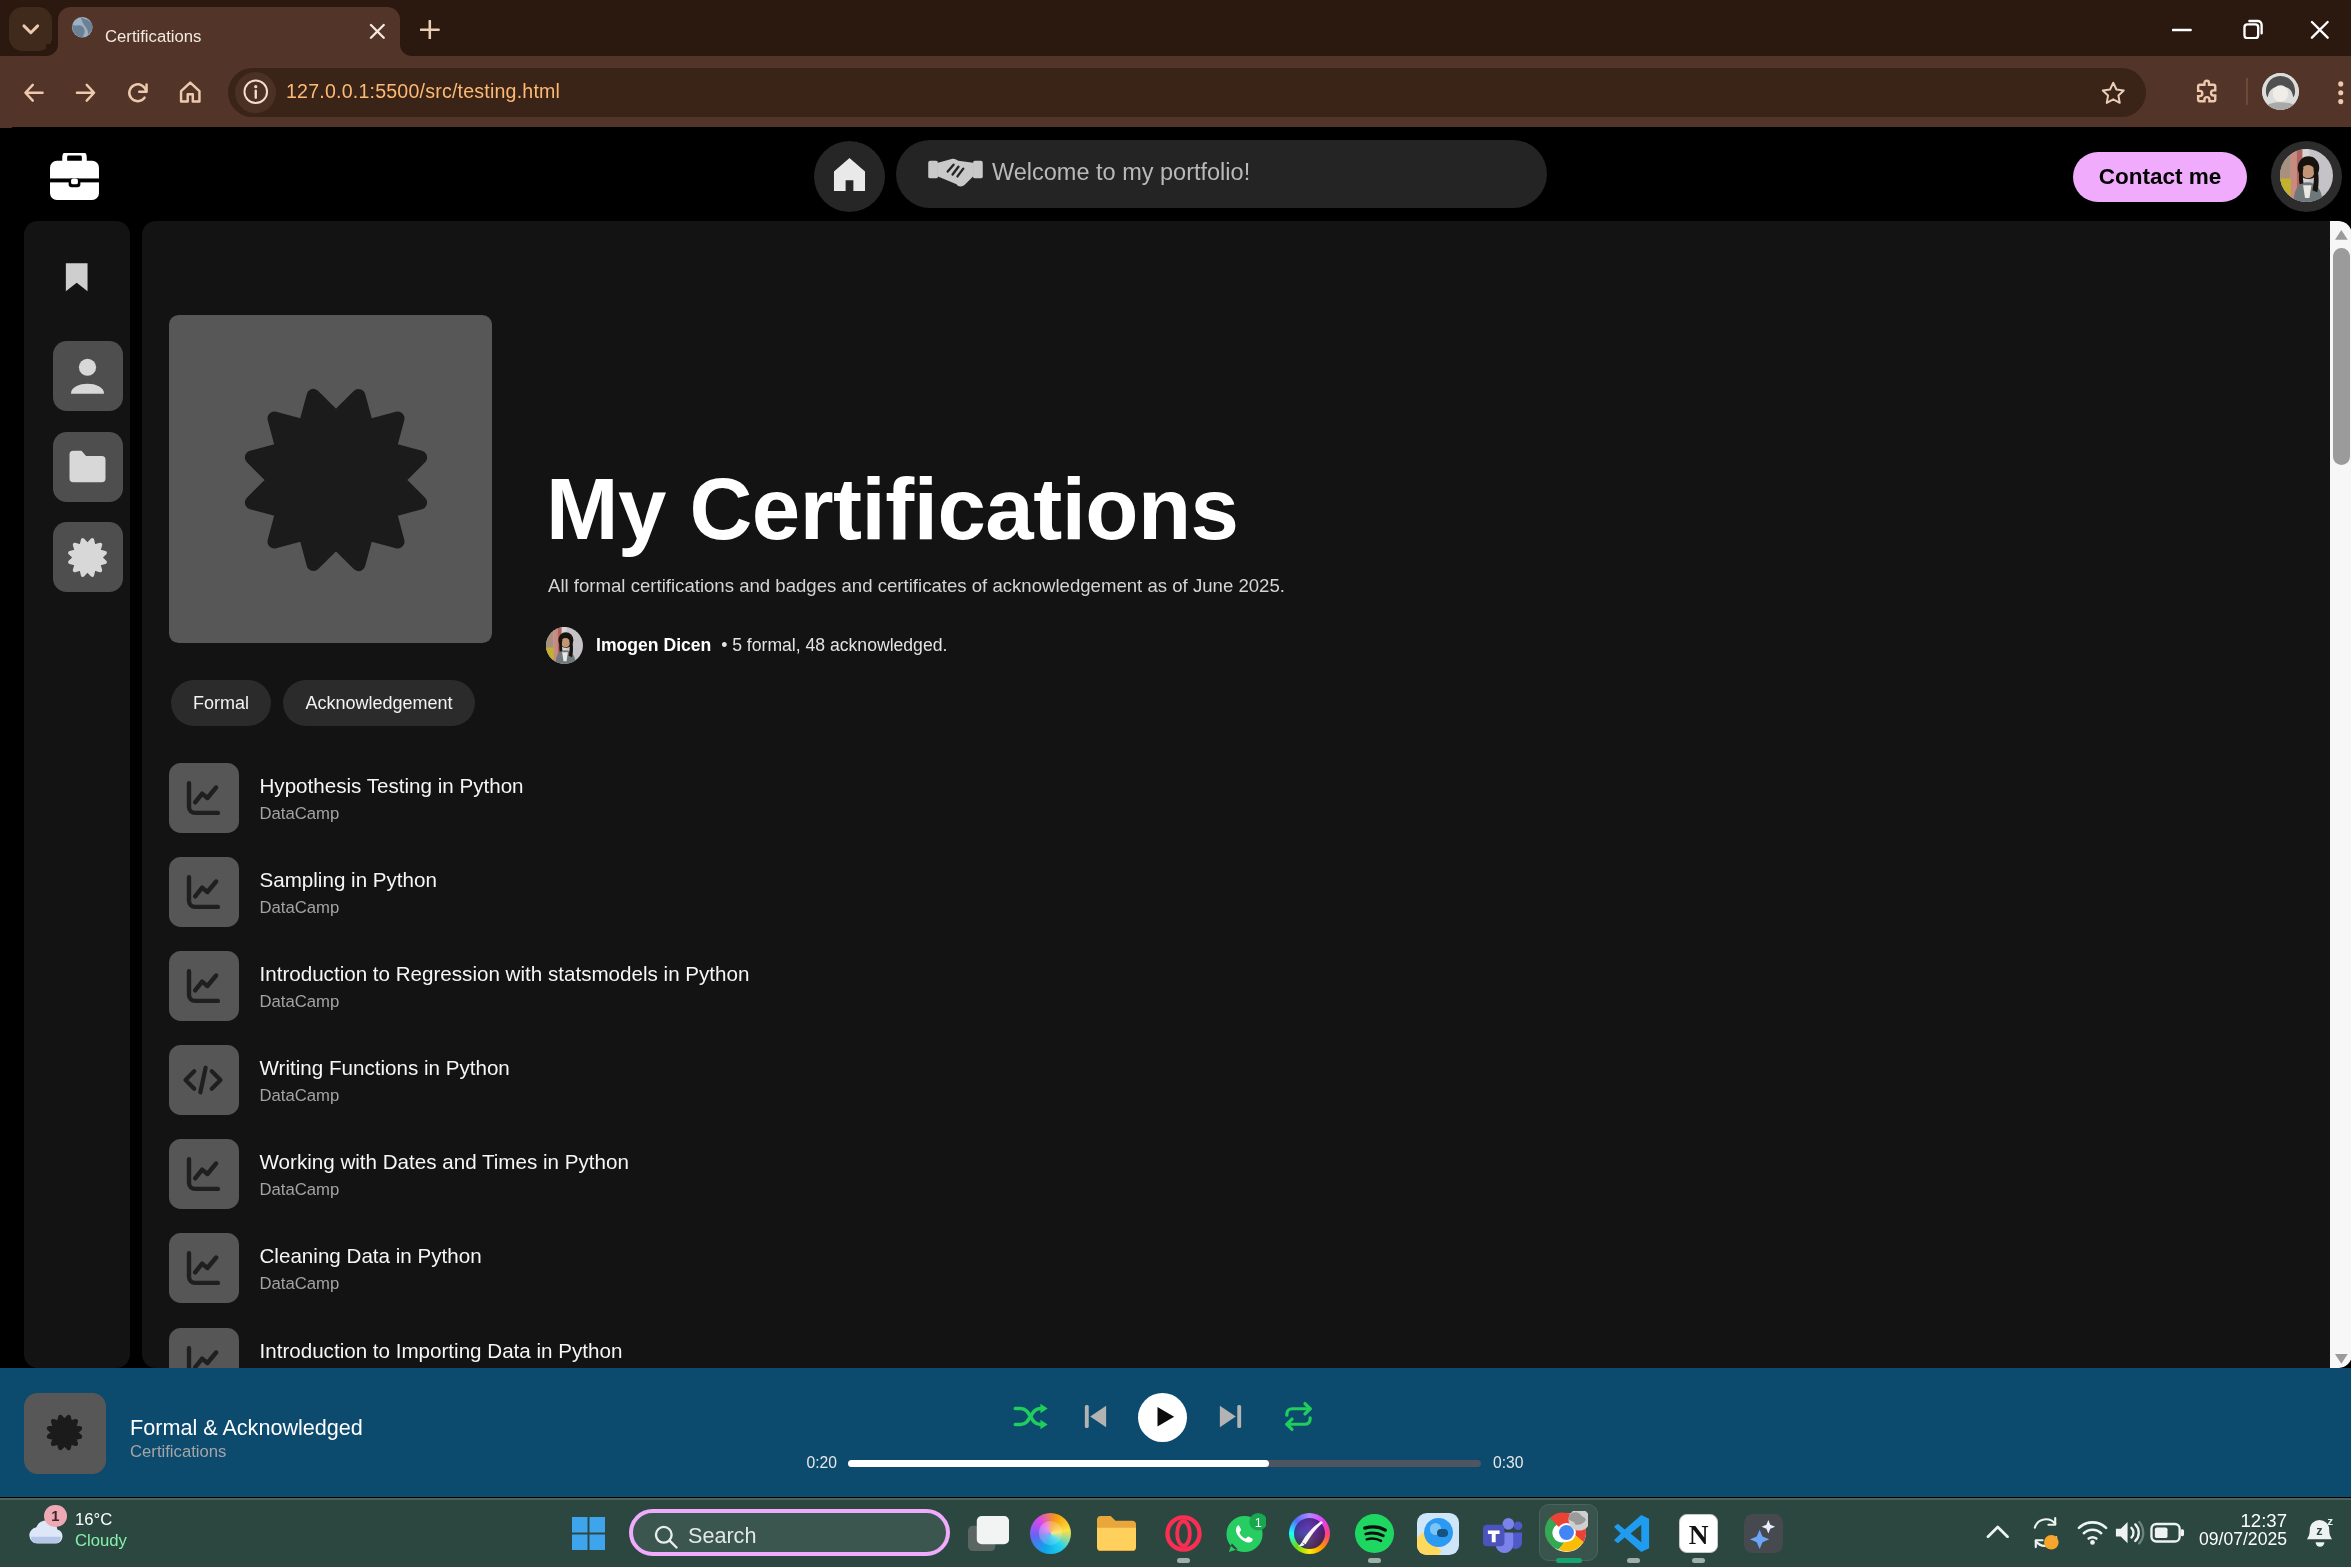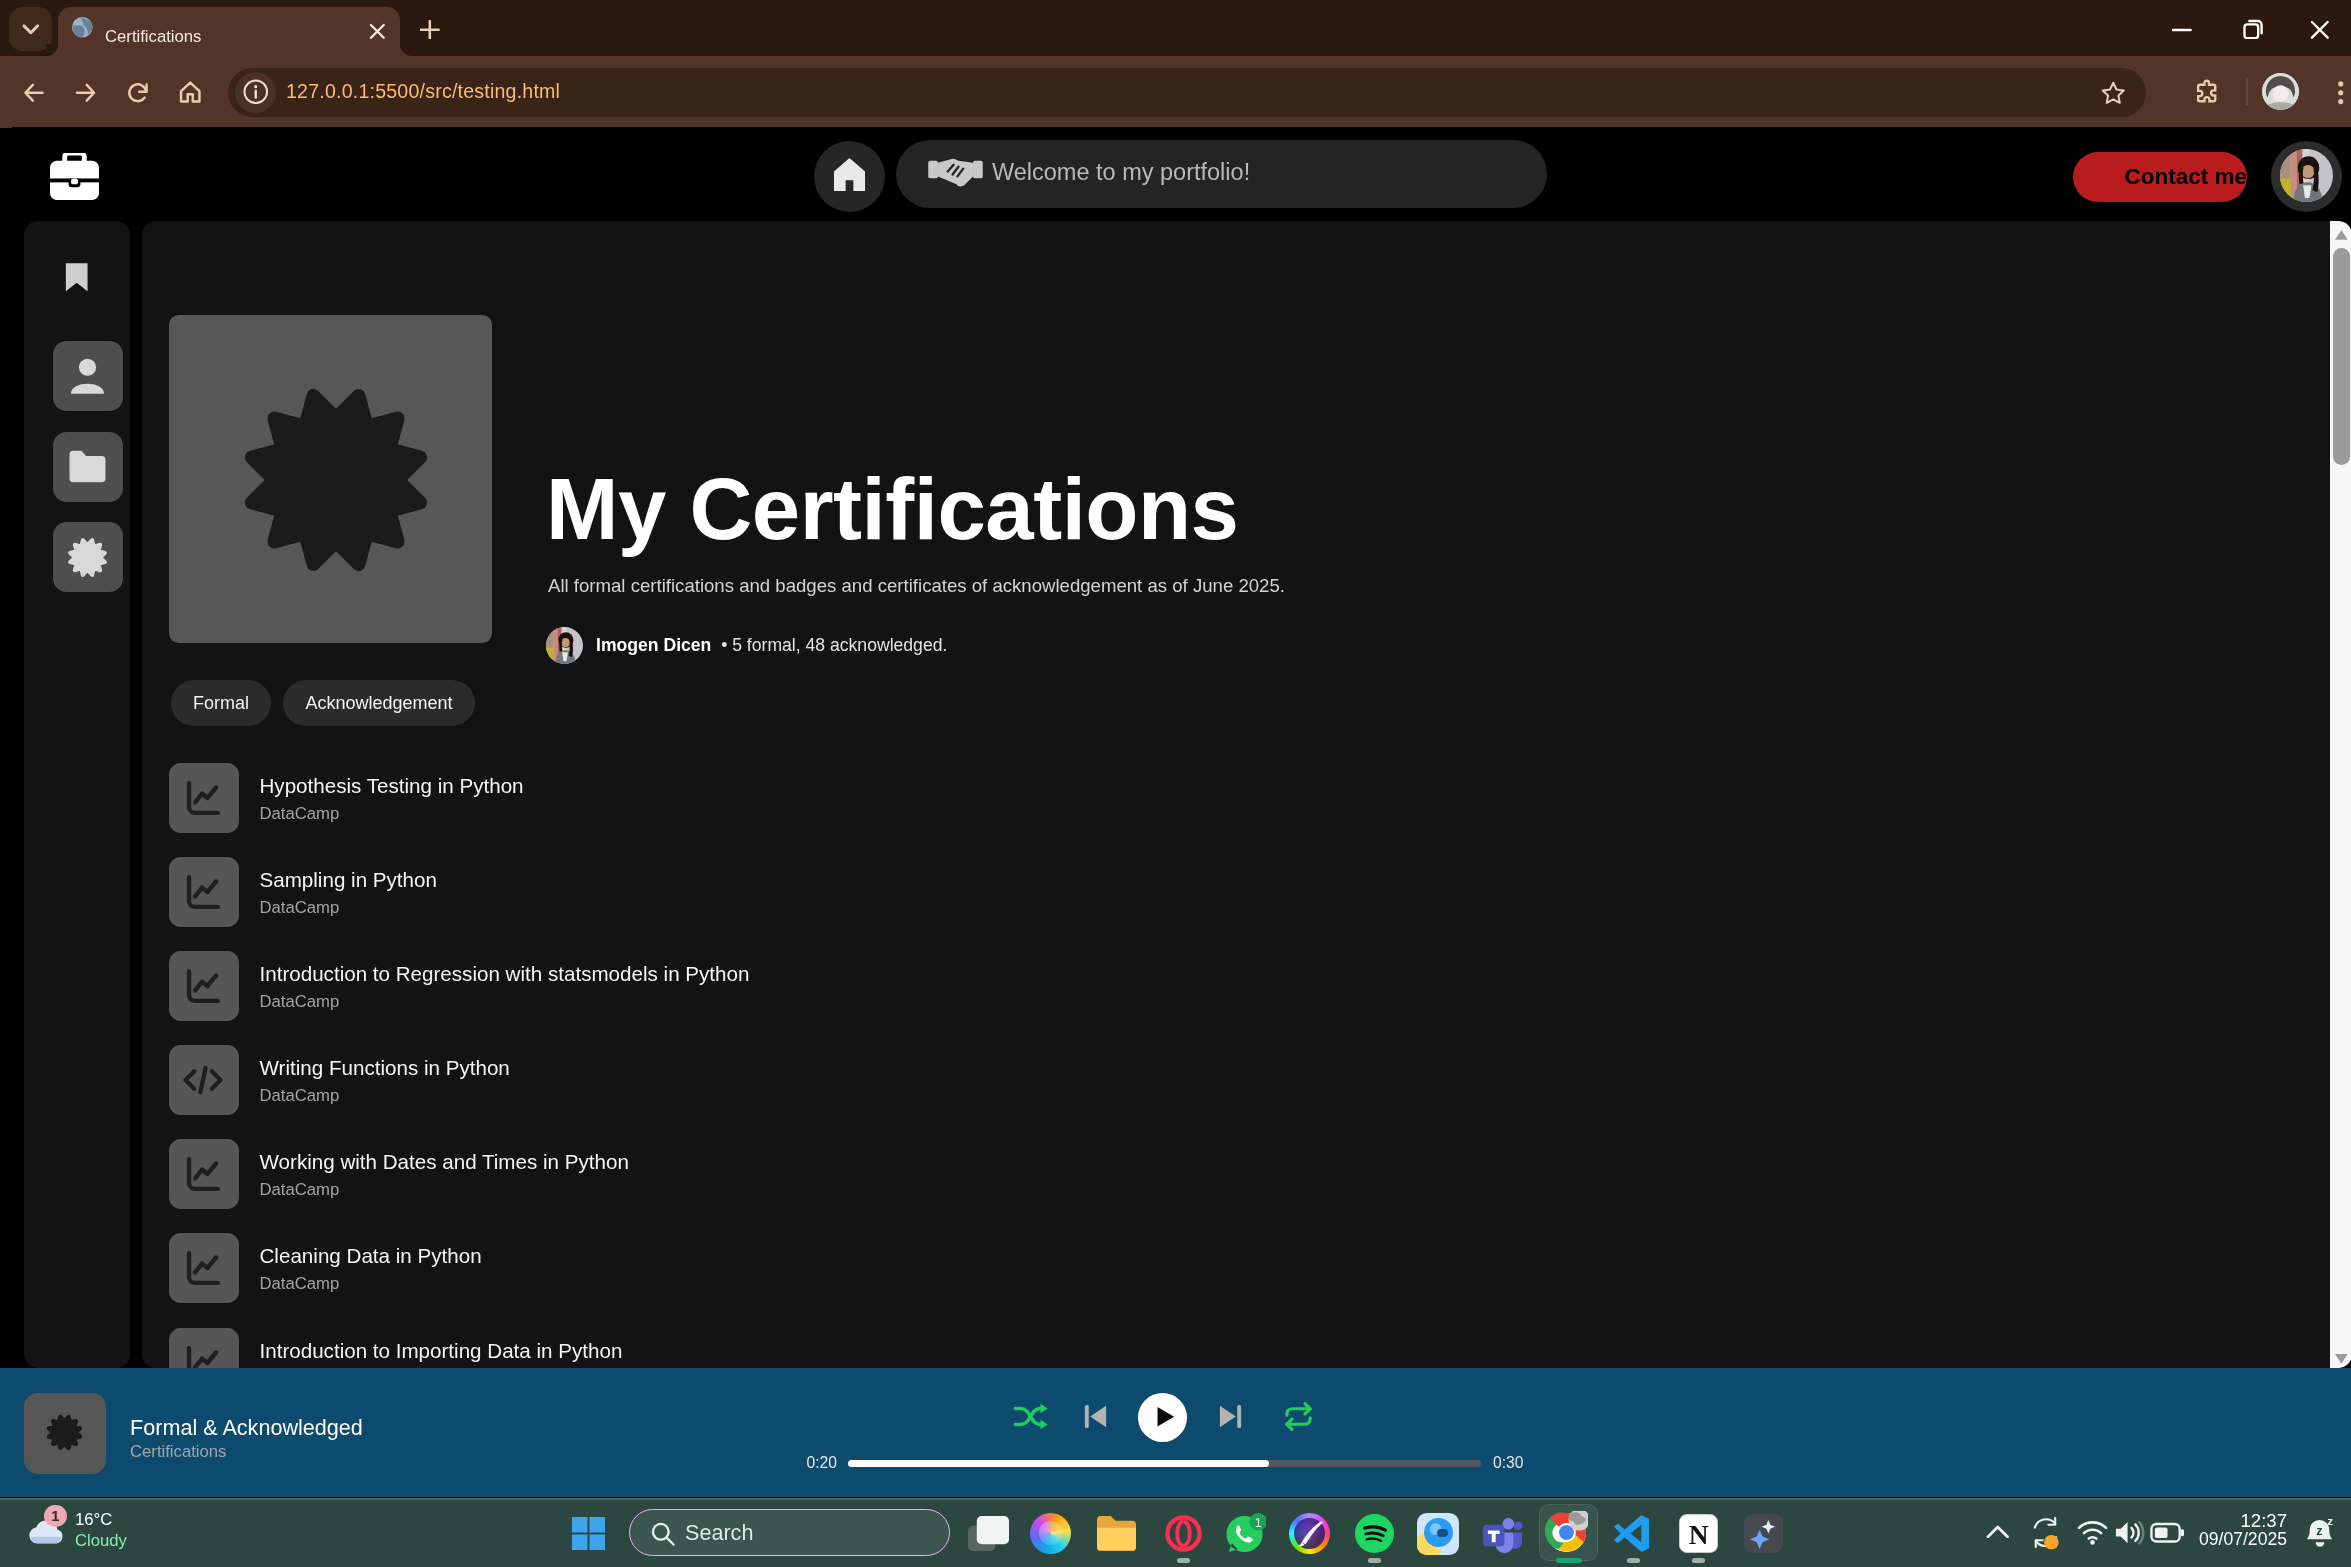--- a/index.html
+++ b/index.html
@@ -16,21 +16,21 @@
   #infocircle { left:235px; top:15.7px; width:41px; height:41px; background:#4a3123; border-radius:50%; }
   .navic { color:#eec9ae; }
   #urltext { left:286px; top:25.5px; font-size:19.6px; color:#fdba74; letter-spacing:0.2px; line-height:1; }
   #tabtitle { left:47px; top:22.5px; font-size:16.7px; color:#f2e9e2; line-height:1; }
 
   
   #page { left:12px; top:127px; width:2351px; height:1370px; background:#000; }
   #homebtn { left:802px; top:13.7px; width:71px; height:71px; border-radius:50%; background:#262626; }
   #searchpill { left:884px; top:12.7px; width:651px; height:68px; border-radius:34px; background:#242424; }
   #searchtext { left:980px; top:34px; font-size:23.5px; color:#b9b9b9; line-height:1; }
-  #contactbtn { left:2061px; top:24.5px; width:174px; height:50px; border-radius:25.5px; background:#b91c1c; text-align:right; line-height:50px; font-size:22.5px; font-weight:bold; color:#000; }
+  #contactbtn { left:2061px; top:24.5px; width:174px; height:50px; border-radius:25.5px; background:#f0abfc; text-align:center; line-height:50px; font-size:22.5px; font-weight:bold; color:#000; }
   #useravatar { left:2259px; top:13.7px; width:71px; height:71px; border-radius:50%; background:#2c2c2c; }
 
   #sidebar { left:11.8px; top:94px; width:106px; height:1147px; background:#131313; border-radius:13.7px; }
   .sbtn { left:29px; width:70px; height:70px; background:#4e4e4e; border-radius:13.7px; }
 
   #main { left:130px; top:94px; width:2210px; height:1147px; background:#131313; border-radius:13.7px; overflow:hidden; }
   #art { left:26.5px; top:94px; width:323px; height:328px; background:#575757; border-radius:9.8px; }
   #h1 { left:404px; top:244px; font-size:87px; font-weight:bold; color:#fff; letter-spacing:-0.5px; line-height:1; }
   #sub1 { left:406px; top:356px; font-size:18.6px; color:#d4d4d4; line-height:1; }
   #byline { left:404px; top:406px; height:39px; }
@@ -48,21 +48,21 @@
   #player { left:0; top:1368px; width:2351px; height:129px; background:#0c4a6e; }
   #ptile { left:23.5px; top:24.5px; width:82px; height:81px; background:#575757; border-radius:13.7px; }
   #ptitle { left:130px; top:49px; font-size:21.6px; color:#fff; line-height:1; }
   #psub { left:130px; top:76px; font-size:16.7px; color:#a5a5a5; line-height:1; }
   #pbar { left:848px; top:92px; width:633px; height:6.9px; border-radius:3.9px; background:#4e5560; }
   #pbarfill { left:0; top:0; width:421px; height:6.9px; border-radius:3.9px; background:#fff; }
   .ptime { top:87px; font-size:15.7px; color:#e8e8e8; line-height:1; }
 
   
   #taskbar { left:0; top:1498px; width:2351px; height:70px; background:#2b4740; }
-  #tsearch { left:629px; top:10.8px; width:321px; height:47px; border-radius:23.5px; background:#3a564e; border:1px solid #f0abfc; }
+  #tsearch { left:629px; top:10.8px; width:321px; height:47px; border-radius:23.5px; background:#3a564e; border:4px solid #f0abfc; }
   #tsearchtext { left:55px; top:12.7px; font-size:21.6px; color:#e2e8e5; line-height:1; }
   .traytime { right:64px; font-size:18.6px; color:#fff; line-height:1; }
 </style>
 </head>
 <body>
 <svg width="0" height="0" style="position:absolute">
   <defs>
     <g id="icchart">
       <path d="M4 3.5 V17 a3.5 3.5 0 0 0 3.5 3.5 H20.5" fill="none" stroke="#1f1f1f" stroke-width="2.5" stroke-linecap="round"></path>
       <path d="M7.5 14.5 L11.5 9.5 L14.5 12 L19.5 6" fill="none" stroke="#1f1f1f" stroke-width="2.5" stroke-linecap="round" stroke-linejoin="round"></path>

